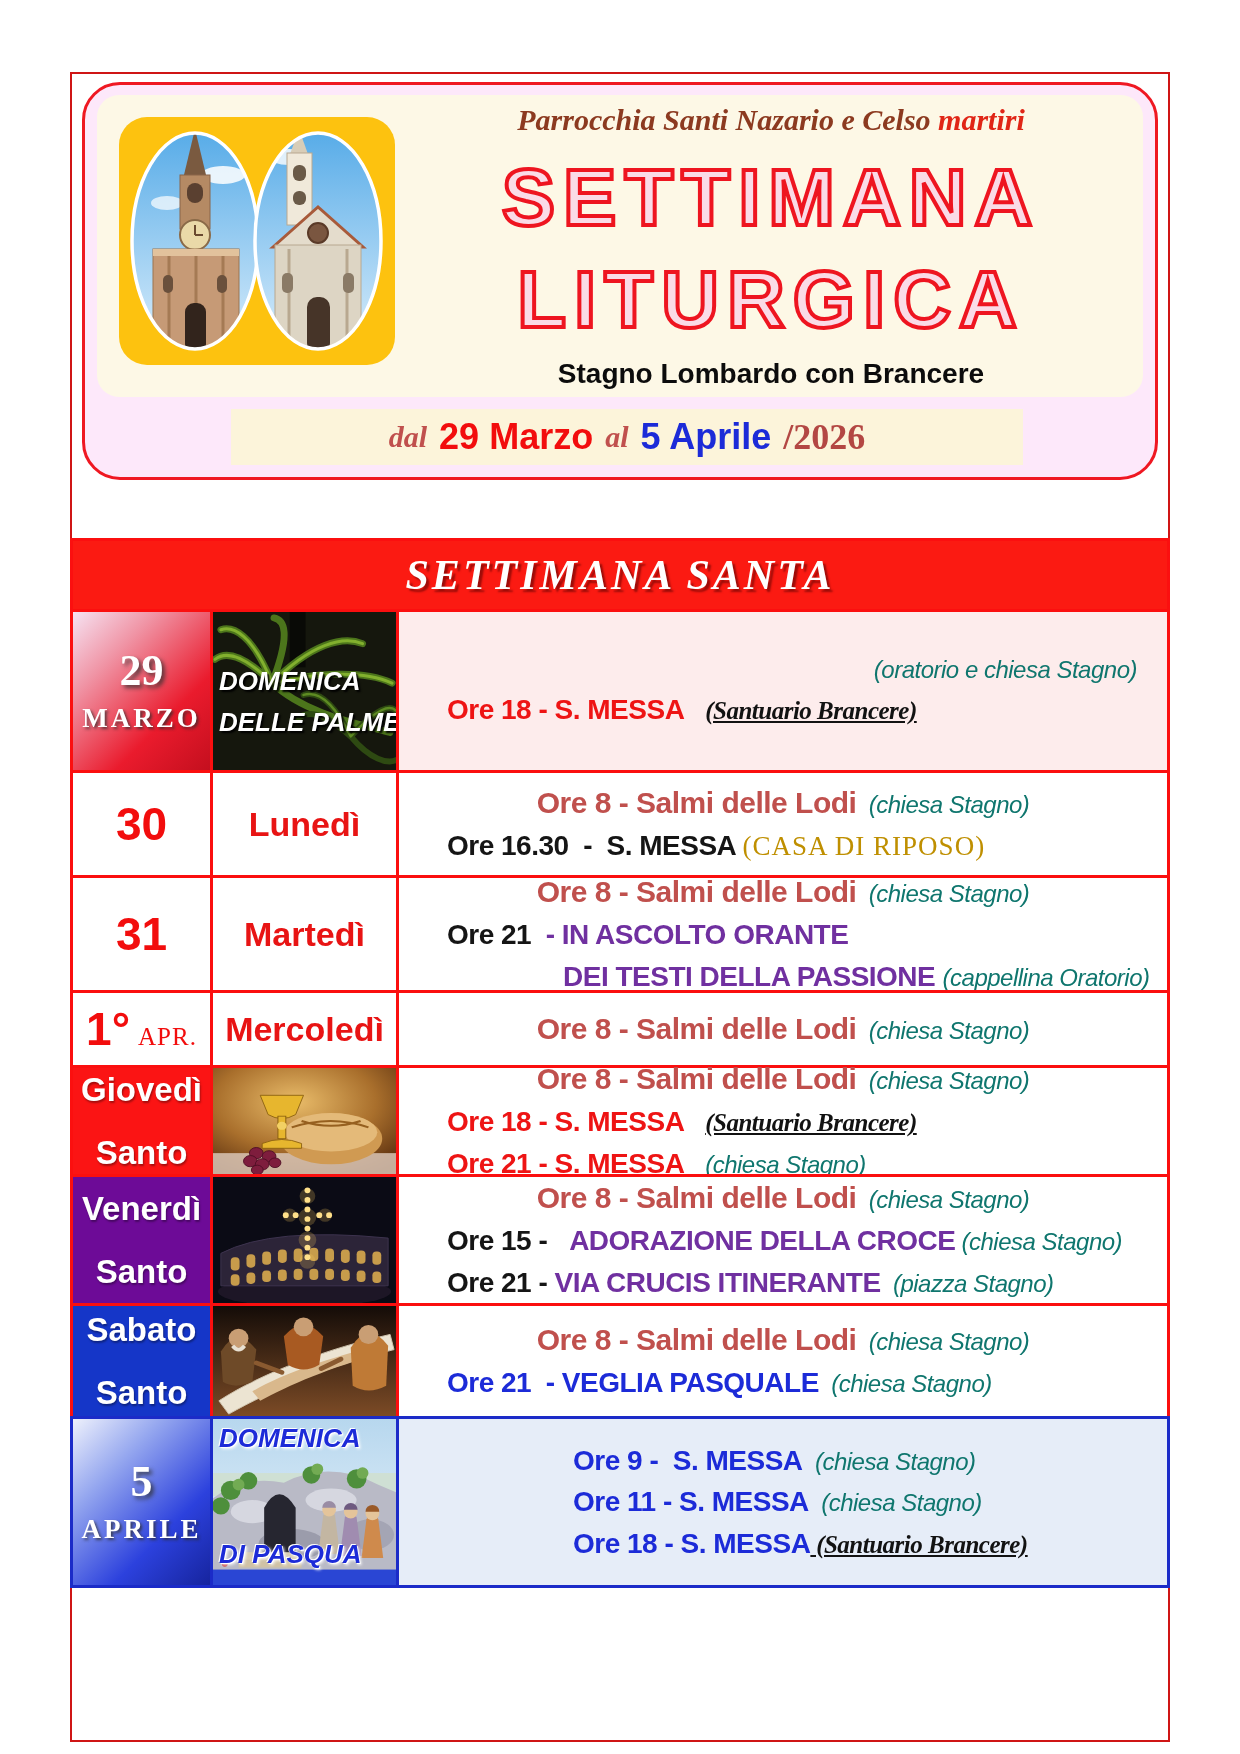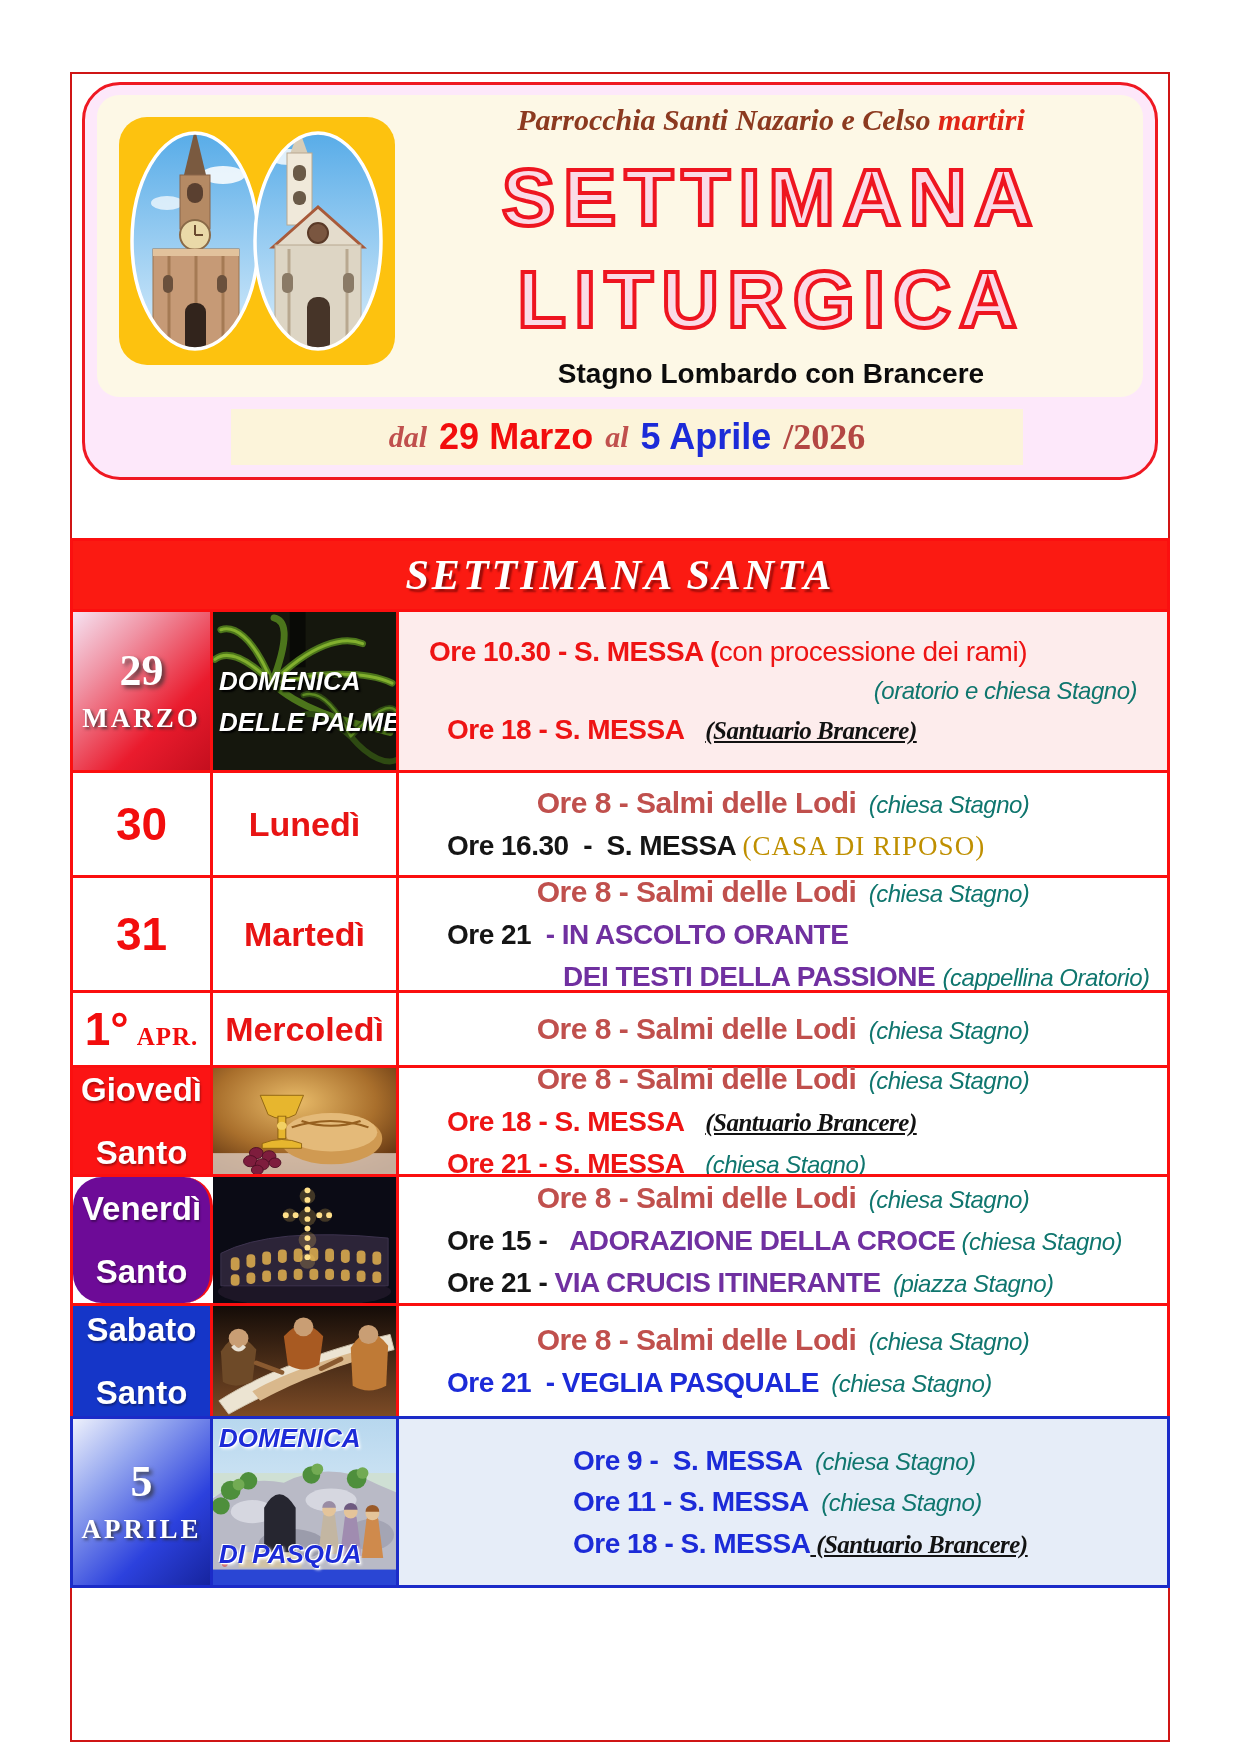--- a/index.html
+++ b/index.html
@@ -57,29 +57,29 @@
   .c2 svg{position:absolute;left:0;top:0;width:100%;height:100%;}
 
   .row-palm-sunday{height:164px;}  .row-monday{height:108px;}
   .row-tuesday{height:118px;}      .row-wednesday{height:78px;}
   .row-holy-thursday{height:112px;}.row-good-friday{height:132px;}
   .row-holy-saturday{height:116px;}.row-easter-sunday{height:172px;}
 
   .grad-red{background:linear-gradient(135deg,#f6e3f2 0%,#f095a6 28%,#ea1b2d 68%,#c40f1e 100%);}
   .grad-blue{background:linear-gradient(135deg,#eef1fc 0%,#94a6ef 30%,#2c41dd 68%,#16249e 100%);}
   .solid-red{background:var(--thursday-bg,#fb1414);}
-  .solid-purple{background:var(--friday-bg,#6d0b97);border-radius:29px;}
+  .solid-purple{background:var(--friday-bg,#6d0b97);}
   .solid-blue{background:var(--saturday-bg,#1536c8);}
 
   .big-date{font-family:"Liberation Serif",serif;font-weight:bold;font-size:44px;
             color:#fff;text-shadow:3px 3px 4px rgba(45,45,45,.75);line-height:1;}
   .small-date{font-family:"Liberation Serif",serif;font-weight:bold;font-size:27px;
               color:#fff;letter-spacing:3px;text-shadow:2px 2px 3px rgba(45,45,45,.75);margin-top:10px;}
   .num-date{font-weight:bold;font-size:46px;color:#f20d0d;line-height:1;}
-  .apr-suffix{font-family:"Liberation Serif",serif;font-weight:bold;font-size:25px;
+  .apr-suffix{font-family:"Liberation Serif",serif;font-weight:normal;font-size:25px;
               color:#f20d0d;letter-spacing:1px;margin-left:8px;}
   .daterow{display:flex;align-items:baseline;}
   .dayname{color:#e81414;font-size:34px;font-weight:bold;}
   .dstack{color:#fff;font-size:33px;font-weight:bold;line-height:1;
           text-shadow:1px 2px 2px rgba(0,0,0,.35);}
   .c1 .dstack + .dstack{margin-top:30px;}
 
   .img-label{position:absolute;left:6px;right:4px;font-style:italic;font-weight:bold;
              font-size:26px;color:#fff;text-shadow:2px 2px 2px #000;z-index:3;white-space:nowrap;}
   .img-label.blue{color:#1c2bd8;text-shadow:1px 1px 0 #fff,-1px -1px 0 #fff,2px 2px 3px rgba(255,255,255,.9);}
@@ -190,21 +190,20 @@
     <path d="M60,72 C30,42 12,40 2,48 M60,72 C40,22 20,14 8,18 M60,72 C80,20 72,8 62,6 M60,72 C100,32 132,24 152,32 M60,72 C102,62 152,58 182,72 M60,72 C92,102 142,112 180,122" stroke="#4f7a1c" stroke-width="7" opacity=".95"></path>
     <path d="M60,72 C30,42 12,40 2,48 M60,72 C40,22 20,14 8,18 M60,72 C100,32 132,24 152,32 M60,72 C102,62 152,58 182,72" stroke="#82b02e" stroke-width="3"></path>
     <path d="M140,126 C110,100 96,100 86,108 M140,126 C120,86 104,80 92,84 M140,126 C168,96 180,94 186,100 M140,126 C160,150 178,154 186,150" stroke="#2e4a12" stroke-width="6"></path>
     <path d="M140,126 C120,86 104,80 92,84 M140,126 C168,96 180,94 186,100" stroke="#5d8a22" stroke-width="2.5"></path>
    </g>
             </svg>
             <div class="img-label" style="top: 34%;">DOMENICA</div>
             <div class="img-label" style="top: 60%;">DELLE PALME</div>
           </div>
           <div class="c3" style="background: rgb(253, 236, 236);">
-            <div class="line al-l" style="padding-left: 16px;"><span class="s-rb">Ore 10.30 - S. MESSA (</span><span class="s-rr">con processione dei rami)</span></div>
             <div class="line al-r"><span class="s-ib">(oratorio e chiesa Stagno)</span></div>
             <div class="line al-l"><span class="s-rb">Ore 18 - S. MESSA   </span><span class="s-su">(Santuario Brancere)</span></div>
           </div>
         </div>
         <div class="trow row-monday">
           <div class="c1">
             <div class="daterow">
               <span class="num-date">30</span>
             </div>
           </div>

